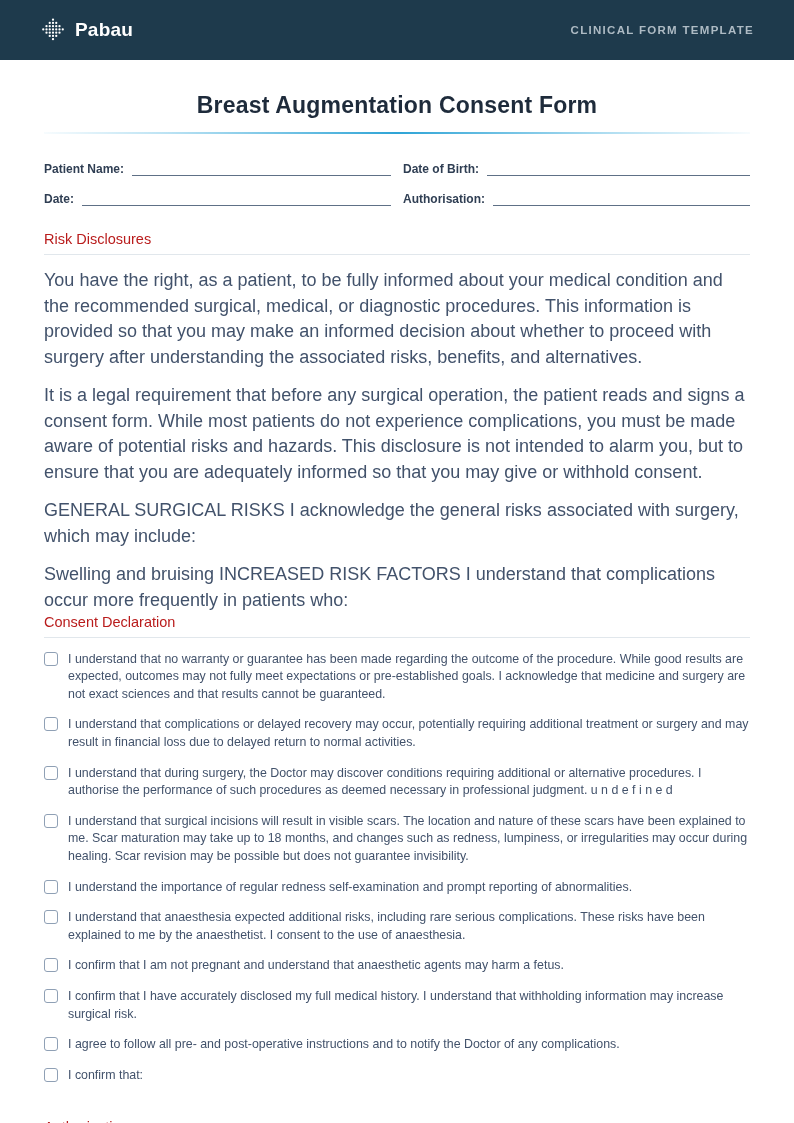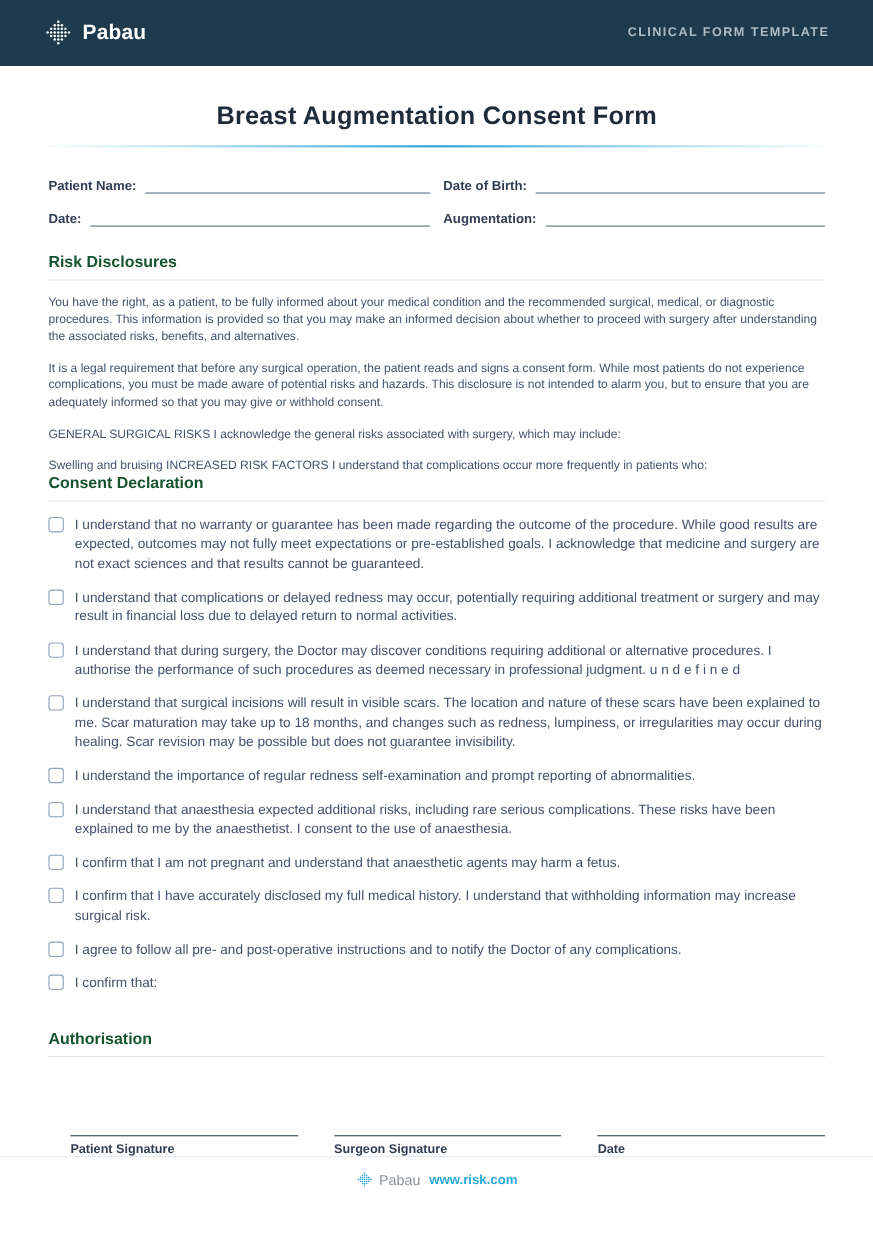--- a/index.html
+++ b/index.html
@@ -37,28 +37,28 @@
   .fields {
     margin-top: 24px;
     display: grid; grid-template-columns: 1fr 1fr; column-gap: 32px; row-gap: 14px; gap: 12px;
   }
   .field { display: flex; align-items: flex-end; height: 18px; }
   .field-label { font-size: 12px; font-weight: bold; color: #2f3e53; white-space: nowrap; }
   .field-line { flex: 1; margin-left: 8px; border-bottom: 1px solid #5e7086; height: 14px; cursor: text; }
 
   
   .section-heading {
-    font-size: 14.5px; font-weight: bold; color: #14532d;
+    font-size: 14.5px; font-weight: normal; color: #b91c1c;
     padding-bottom: 7px; border-bottom: 1px solid #e1e7ec;
   }
   .heading-risk { margin-top: 25px; }
   .heading-consent { }
   .heading-auth { margin-top: 34px; }
 
-  .para { margin-top: 13px; font-size: 11px; line-height: 1.42; color: #42526b; }
+  .para { margin-top: 13px; font-size: 18px; line-height: 1.42; color: #42526b; }
 
   
   .check-item { margin-top: 13px; display: flex; align-items: flex-start; }
   .checkbox {
     flex-shrink: 0; width: 14px; height: 14px; margin-top: 1px;
     border: 1.5px solid #8fa0b5; border-radius: 3px; background: #fff; cursor: pointer;
   }
   .check-text { margin-left: 10px; font-size: 12.4px; line-height: 1.42; color: #42526b; }
 
   
@@ -132,40 +132,40 @@
       </div>
       <div class="field">
         <span class="field-label">Date of Birth:</span>
         <span class="field-line"></span>
       </div>
       <div class="field">
         <span class="field-label">Date:</span>
         <span class="field-line"></span>
       </div>
       <div class="field">
-        <span class="field-label">Augmentation:</span>
+        <span class="field-label">Authorisation:</span>
         <span class="field-line"></span>
       </div>
     </div>
 
     <h2 class="section-heading heading-risk">Risk Disclosures</h2>
     <p class="para">You have the right, as a patient, to be fully informed about your medical condition and the recommended surgical, medical, or diagnostic procedures. This information is provided so that you may make an informed decision about whether to proceed with surgery after understanding the associated risks, benefits, and alternatives.</p>
     <p class="para">It is a legal requirement that before any surgical operation, the patient reads and signs a consent form. While most patients do not experience complications, you must be made aware of potential risks and hazards. This disclosure is not intended to alarm you, but to ensure that you are adequately informed so that you may give or withhold consent.</p>
     <p class="para">GENERAL SURGICAL RISKS I acknowledge the general risks associated with surgery, which may include:</p>
     <p class="para">Swelling and bruising INCREASED RISK FACTORS I understand that complications occur more frequently in patients who:</p>
 
     <h2 class="section-heading heading-consent">Consent Declaration</h2>
 
     <div class="check-item">
       <span class="checkbox"></span>
       <span class="check-text">I understand that no warranty or guarantee has been made regarding the outcome of the procedure. While good results are expected, outcomes may not fully meet expectations or pre-established goals. I acknowledge that medicine and surgery are not exact sciences and that results cannot be guaranteed.</span>
     </div>
     <div class="check-item">
       <span class="checkbox"></span>
-      <span class="check-text">I understand that complications or delayed redness may occur, potentially requiring additional treatment or surgery and may result in financial loss due to delayed return to normal activities.</span>
+      <span class="check-text">I understand that complications or delayed recovery may occur, potentially requiring additional treatment or surgery and may result in financial loss due to delayed return to normal activities.</span>
     </div>
     <div class="check-item">
       <span class="checkbox"></span>
       <span class="check-text">I understand that during surgery, the Doctor may discover conditions requiring additional or alternative procedures. I authorise the performance of such procedures as deemed necessary in professional judgment. u n d e f i n e d</span>
     </div>
     <div class="check-item">
       <span class="checkbox"></span>
       <span class="check-text">I understand that surgical incisions will result in visible scars. The location and nature of these scars have been explained to me. Scar maturation may take up to 18 months, and changes such as redness, lumpiness, or irregularities may occur during healing. Scar revision may be possible but does not guarantee invisibility.</span>
     </div>
     <div class="check-item">

